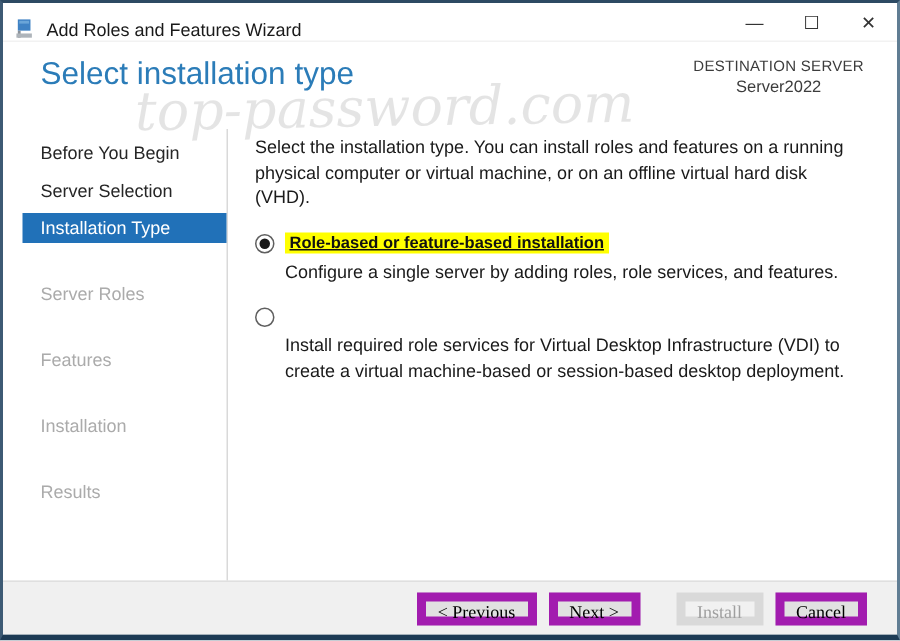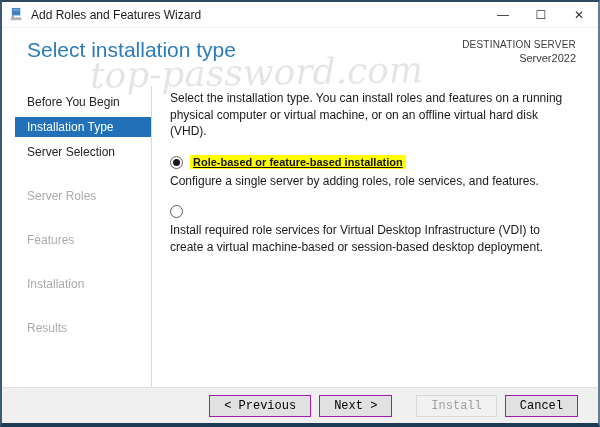--- a/index.html
+++ b/index.html
@@ -13,41 +13,41 @@
     border-top: 2px solid #2d4a63;
     border-left: 2px solid #3d5a74;
     border-right: 2px solid #607d93;
     border-bottom: 4px solid #1d3b55;
     overflow: hidden;
   }
 
   
   .titlebar {
     height: 26px;
-    display: flex; align-items: center;
+    display: flex; align-items: flex-end;
     background: #fff;
     padding-left: 8px;
     border-bottom: 1px solid #f2f2f2;
   }
   .app-icon { width: 15px; height: 15px; margin-right: 6px; flex: 0 0 auto; }
   .title-text { font-size: 12px; color: #1a1a1a; flex: 1 1 auto; }
   .win-controls { display: flex; align-items: center; height: 100%; }
   .win-btn {
     width: 38px; height: 100%;
     display: flex; align-items: center; justify-content: center;
     font-size: 12px; color: #333; cursor: default;
   }
 
   
   .header { position: relative; height: 58px; background: #fff; }
   .page-title {
     position: absolute; left: 25px; top: 10px;
     font-size: 21px; font-weight: 300; color: #2b7cb8;
   }
-  .dest-block { position: absolute; right: 22px; top: 11px; text-align: right; }
+  .dest-block { position: absolute; right: 22px; top: 11px; text-align: center; }
   .dest-label { font-size: 10px; color: #3c3c3c; letter-spacing: 0.2px; }
   .dest-server { font-size: 11px; color: #3c3c3c; margin-top: 2px; }
 
   .watermark {
     position: absolute; left: 88px; top: 50px;
     font-family: "DejaVu Serif", serif; font-style: italic;
     font-size: 36px; color: #000; opacity: 0.10;
     white-space: nowrap; z-index: 40; pointer-events: none;
     transform: rotate(-1deg);
   }
@@ -77,37 +77,37 @@
     border: 1px solid #5f5f5f; border-radius: 50%;
     background: #fff; position: relative; flex: 0 0 auto; cursor: default;
   }
   .radio.checked::after {
     content: ''; position: absolute; left: 2px; top: 2px; right: 2px; bottom: 2px;
     background: #191919; border-radius: 50%;
   }
   .option-label { font-size: 11px; font-weight: bold; color: #111; line-height: 1.3; text-decoration: underline; }
   .option-label.highlighted { background: #ffff00; padding: 0 3px; }
   .option-desc {
-    margin-top: 4px;
+    margin-left: 20px; margin-top: 4px;
     font-size: 12px; color: #1a1a1a; line-height: 1.38; max-width: 392px;
   }
 
   
   .footer {
     position: absolute; left: 0; right: 0; bottom: 0;
     height: 36px; background: #f0f0f0;
     border-top: 1px solid #dfdfdf;
     display: flex; align-items: center; justify-content: flex-end;
     padding-right: 20px;
   }
   .btn {
     min-width: 56px; height: 22px; margin-left: 8px;
-    background: #e1e1e1; border: 1px solid #a21caf;
-    font-family: Liberation Mono, monospace;
-    font-size: 12px; color: #000; padding: 0 14px; cursor: default;
+    background: #e1e1e1; border: 6px solid #a21caf;
+    font-family: Liberation Serif, serif;
+    font-size: 12px; color: #000; padding: 0 8px; cursor: default;
   }
   .btn.install { margin-left: 24px; }
   .btn:disabled {
     background: #f1f1f1; border-color: #d9d9d9; color: #9f9f9f;
   }
 </style>
 </head>
 <body>
 
 <div class="window">
@@ -134,22 +134,22 @@
       <div class="dest-server">Server2022</div>
     </div>
   </div>
 
   <div class="watermark">top-password.com</div>
 
   <div class="body-area">
 
     <div class="sidebar">
       <div class="side-item">Before You Begin</div>
+      <div class="side-item">Server Selection</div>
       <div class="side-item selected">Installation Type</div>
-      <div class="side-item">Server Selection</div>
       <div class="side-item disabled">Server Roles</div>
       <div class="side-item disabled">Features</div>
       <div class="side-item disabled">Installation</div>
       <div class="side-item disabled">Results</div>
     </div>
 
     <div class="content">
       <p class="intro">Select the installation type. You can install roles and features on a running physical computer or virtual machine, or on an offline virtual hard disk (VHD).</p>
 
       <div class="option">

